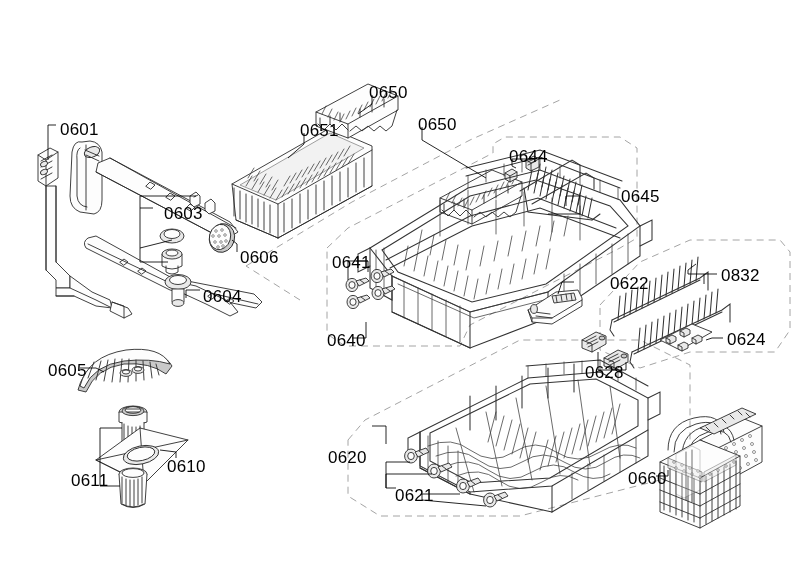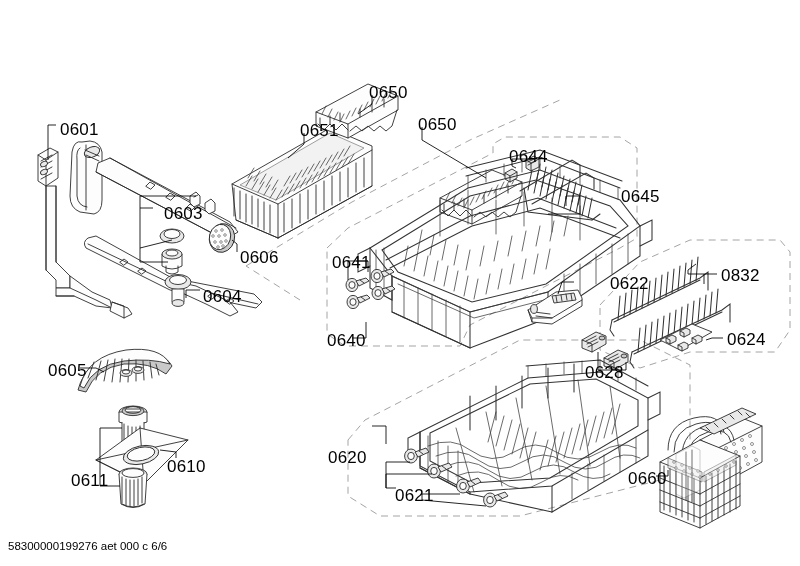--- a/index.html
+++ b/index.html
@@ -731,15 +731,14 @@
   <div class="lbl" style="left:332px;top:254px;">0641</div>
   <div class="lbl" style="left:327px;top:332px;">0640</div>
   <div class="lbl" style="left:578px;top:275px;padding-left:32px;">0622</div>
   <div class="lbl" style="left:721px;top:267px;">0832</div>
   <div class="lbl" style="left:727px;top:331px;">0624</div>
   <div class="lbl" style="left:585px;top:364px;">0628</div>
   <div class="lbl" style="left:328px;top:420px;margin-top:29px;">0620</div>
   <div class="lbl" style="left:395px;top:487px;">0621</div>
   <div class="lbl" style="left:628px;top:470px;">0660</div>
 
-  <div id="footer">58300000199276 aet 000 c 6/6</div>
 
 </div>
 
 </body></html>

